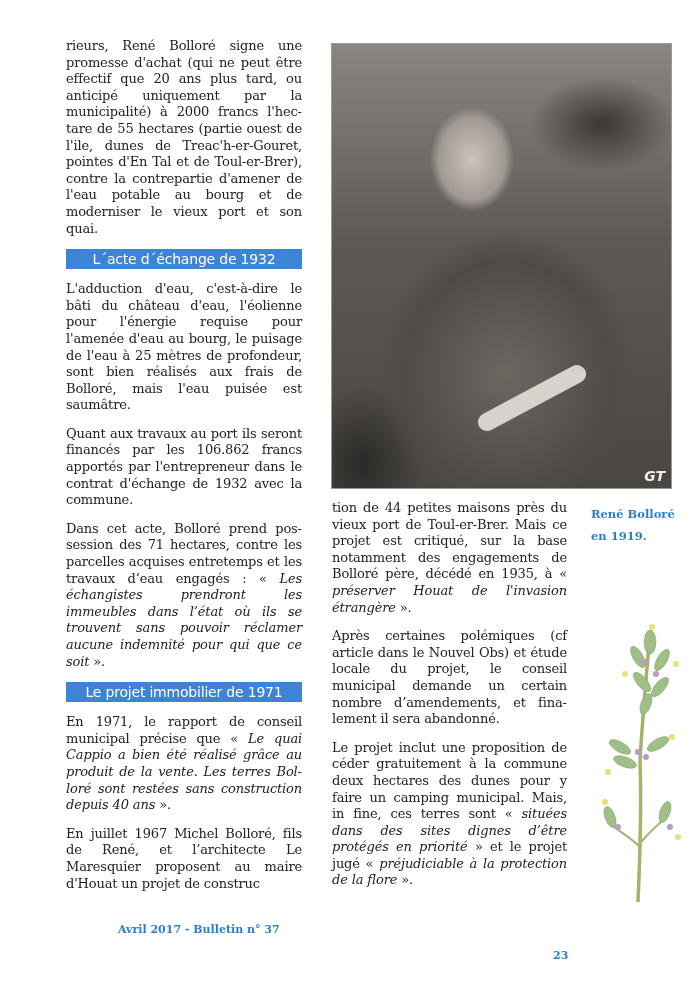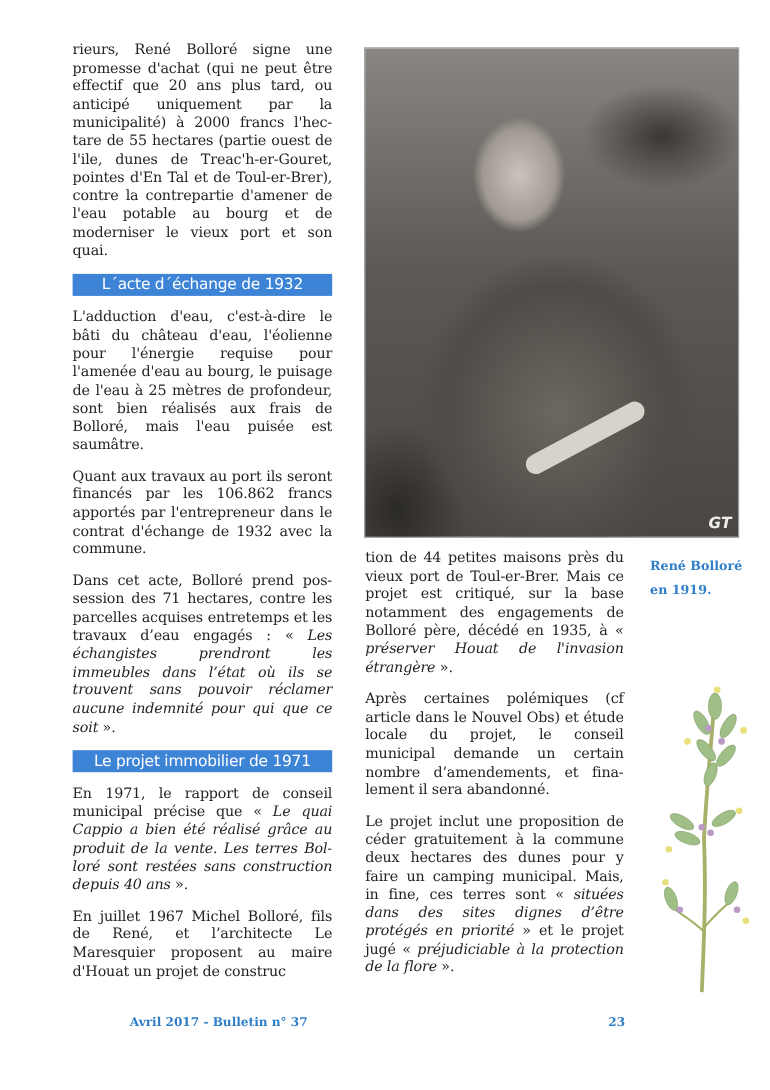--- a/index.html
+++ b/index.html
@@ -50,21 +50,21 @@
   .plant {
     position: absolute; left: 580px; top: 612px; width: 110px; height: 300px;
   }
   .footer-left {
     position: absolute; left: 70px; top: 923px;
     font-family: "DejaVu Serif", serif; font-weight: bold; font-size: 11px;
     color: #2f7fc8;
     margin-left: 48px;
   }
   .footer-right {
-    position: absolute; left: 553px; top: 923px;
+    position: absolute; left: 553px; top: 949px;
     font-family: "DejaVu Serif", serif; font-weight: bold; font-size: 11px;
     color: #2f7fc8;
   }
 </style>
 </head>
 <body>
 
 <div class="col col-left">
   <p class="para">rieurs, René Bolloré signe une promesse d'achat (qui ne peut être effectif que 20 ans plus tard, ou anticipé uniquement par la municipalité) à 2000 francs l'hec­tare de 55 hectares (partie ouest de l'ile, dunes de Treac'h-er-Gouret, pointes d'En Tal et de Toul-er-Brer), contre la contre­partie d'amener de l'eau potable au bourg et de moderniser le vieux port et son quai.</p>
 

